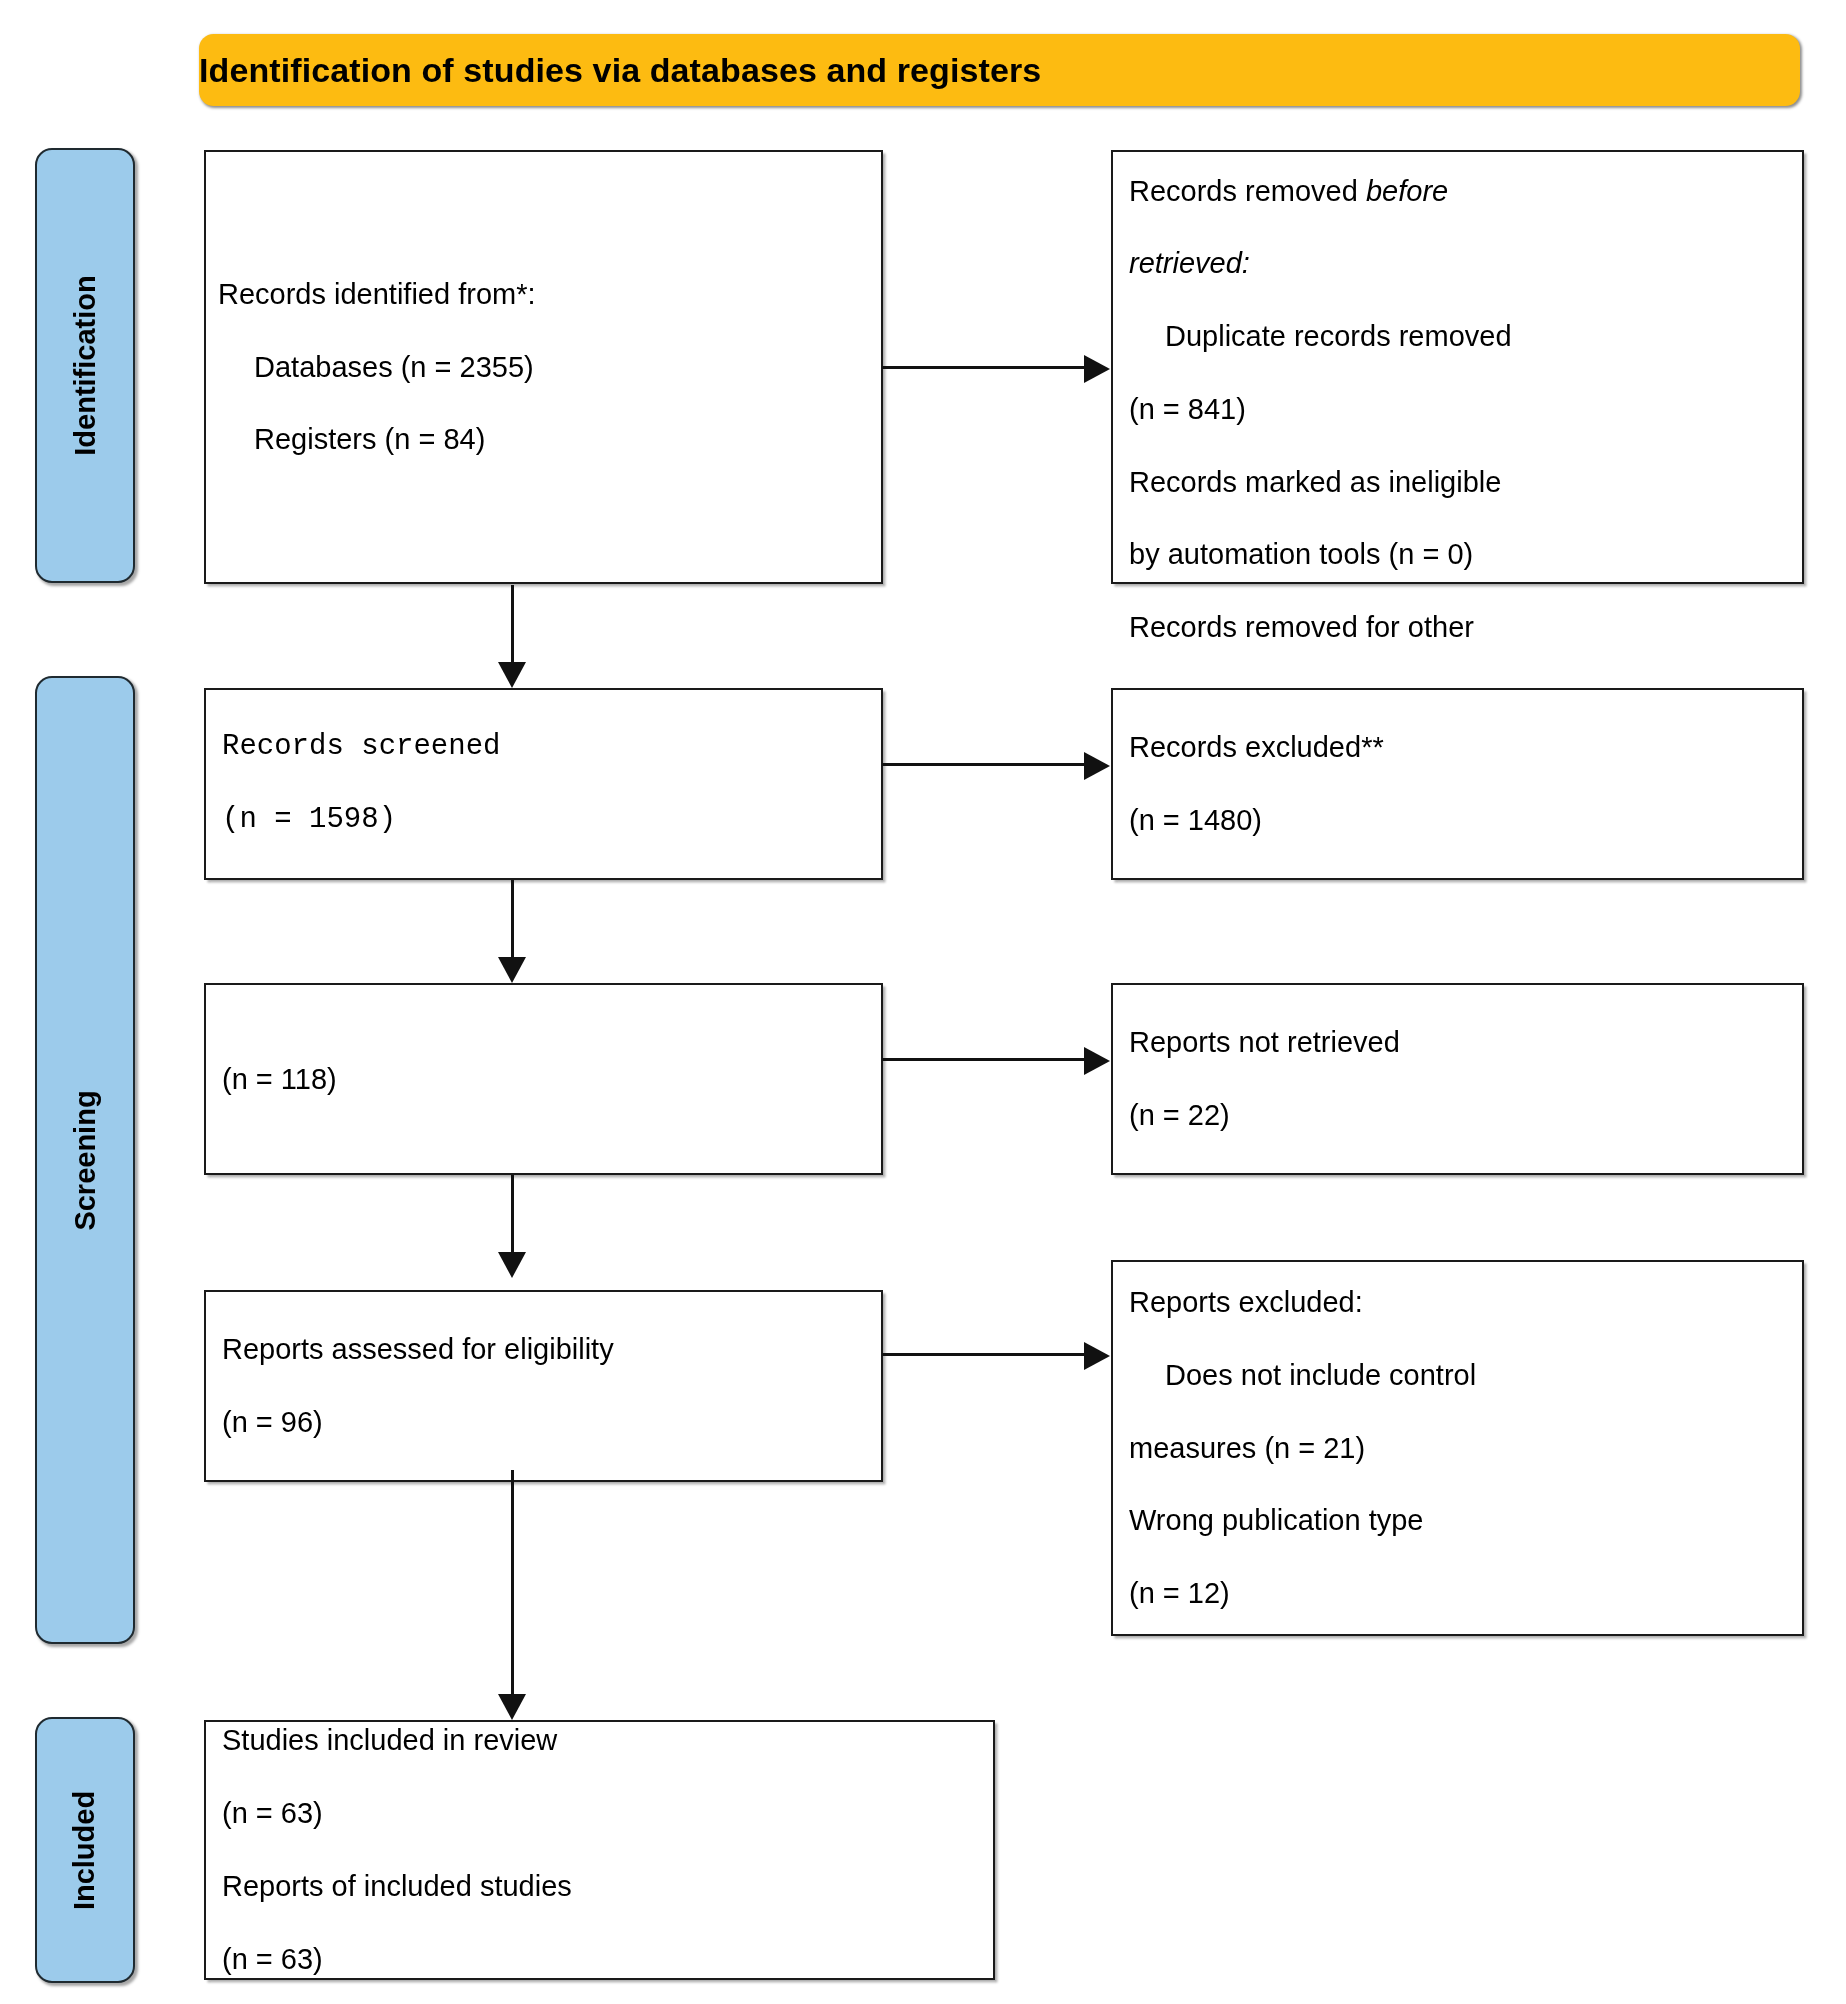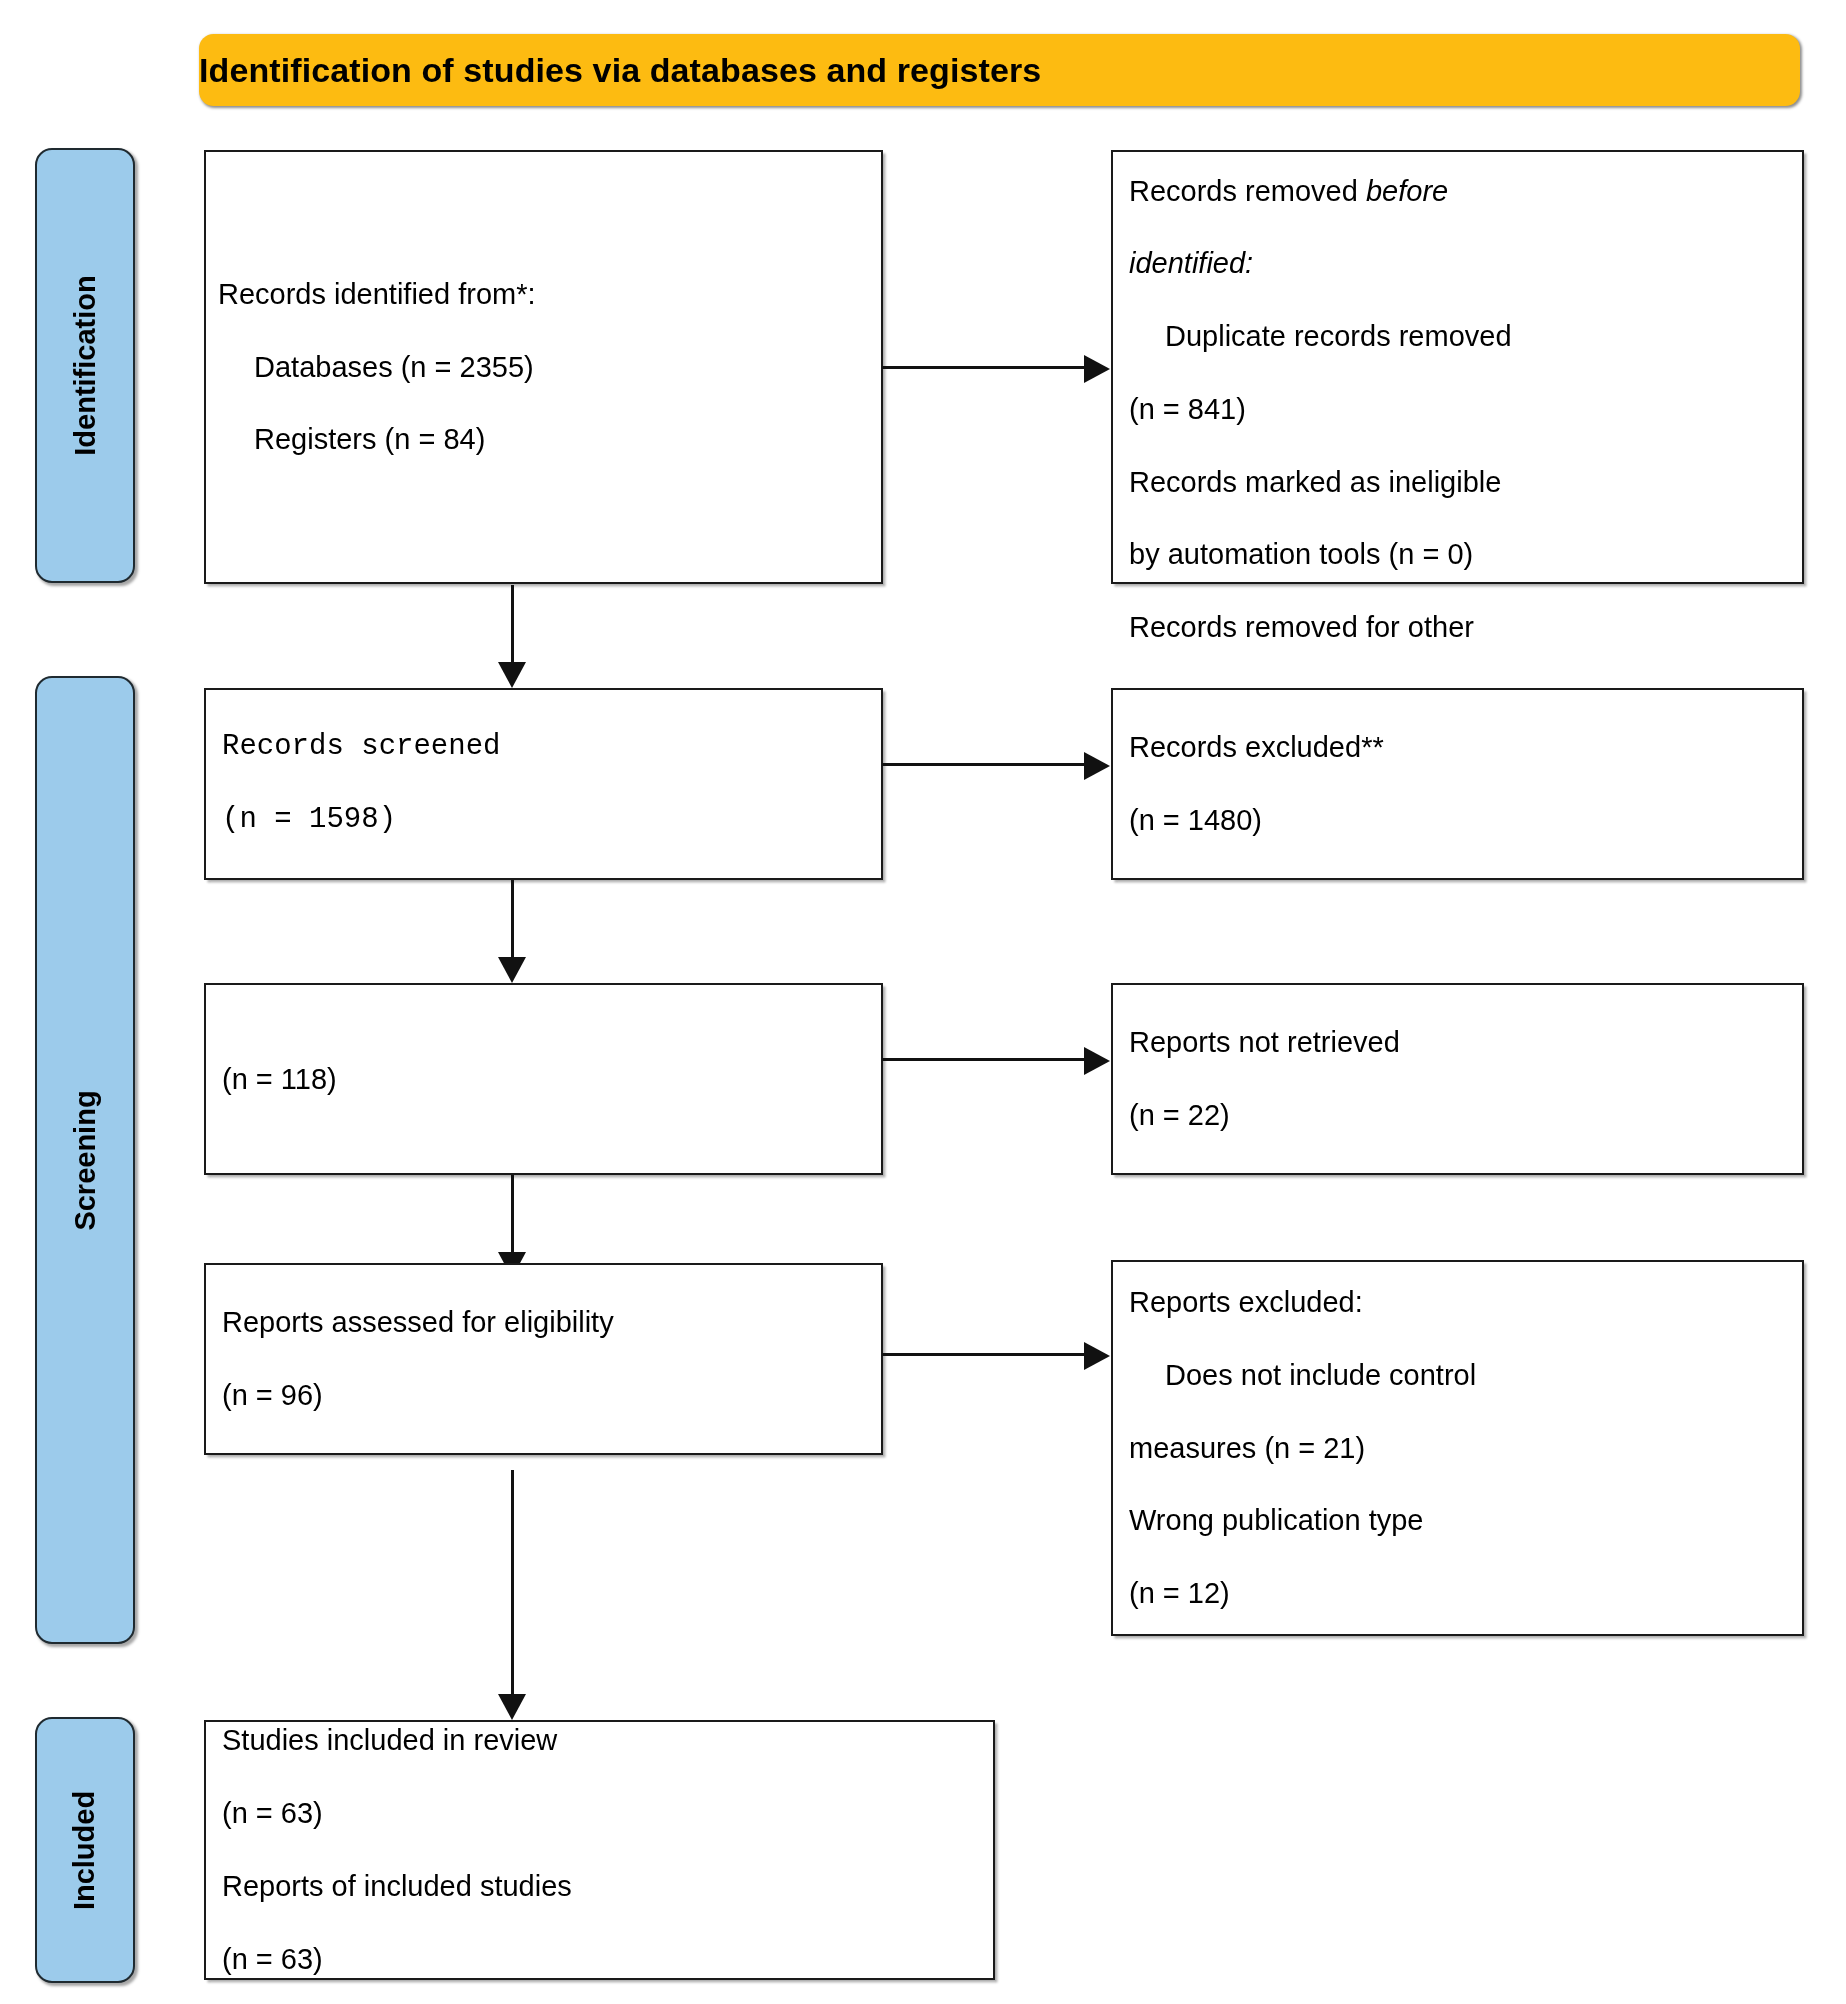--- a/index.html
+++ b/index.html
@@ -136,21 +136,21 @@
   </div>
 
   <div class="flow-box" style="left:204px; top:150px; width:679px; height:434px;padding-left:12px;">
     <div class="line">Records identified from*:</div>
     <div class="line indent">Databases (n = 2355)</div>
     <div class="line indent">Registers (n = 84)</div>
   </div>
 
   <div class="flow-box" style="left:1111px; top:150px; width:693px; height:434px; justify-content:flex-start; padding-top:22.6px;">
     <div class="line"><span>Records removed </span><span class="ital-run">before</span></div>
-    <div class="line ital">identified:</div>
+    <div class="line ital">retrieved:</div>
     <div class="line indent">Duplicate records removed</div>
     <div class="line">(n = 841)</div>
     <div class="line">Records marked as ineligible</div>
     <div class="line">by automation tools (n = 0)</div>
     <div class="line">Records removed for other</div>
     <div class="line">reasons (n = 0)</div>
   </div>
 
   <div class="hline" style="left:882px; top:366px; width:202px;"></div>
   <div class="arrow-right" style="left:1084px; top:355px;"></div>
@@ -182,21 +182,21 @@
     <div class="line">Reports not retrieved</div>
     <div class="line">(n = 22)</div>
   </div>
 
   <div class="hline" style="left:882px; top:1058px; width:202px;"></div>
   <div class="arrow-right" style="left:1084px; top:1047px;"></div>
 
   <div class="vline" style="left:511px; top:1175px; height:79px;"></div>
   <div class="arrow-down" style="left:498px; top:1252px;"></div>
 
-  <div class="flow-box" style="left:204px; top:1263px; width:679px; height:192px;">
+  <div class="flow-box" style="left:204px; top:1290px; width:679px; height:192px;">
     <div class="line">Reports assessed for eligibility</div>
     <div class="line">(n = 96)</div>
   </div>
 
   <div class="flow-box" style="left:1111px; top:1260px; width:693px; height:376px;">
     <div class="line">Reports excluded:</div>
     <div class="line indent">Does not include control</div>
     <div class="line">measures (n = 21)</div>
     <div class="line">Wrong publication type</div>
     <div class="line">(n = 12)</div>

